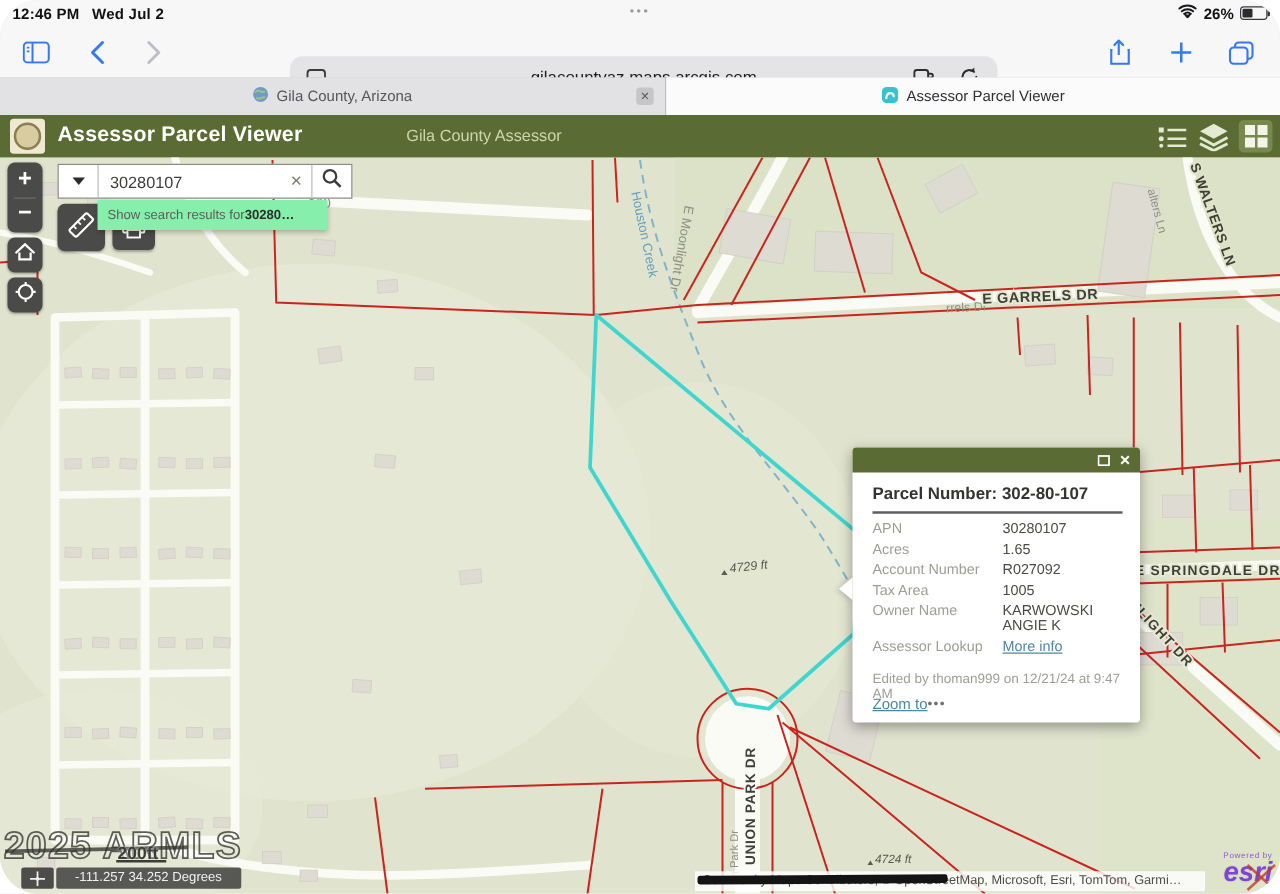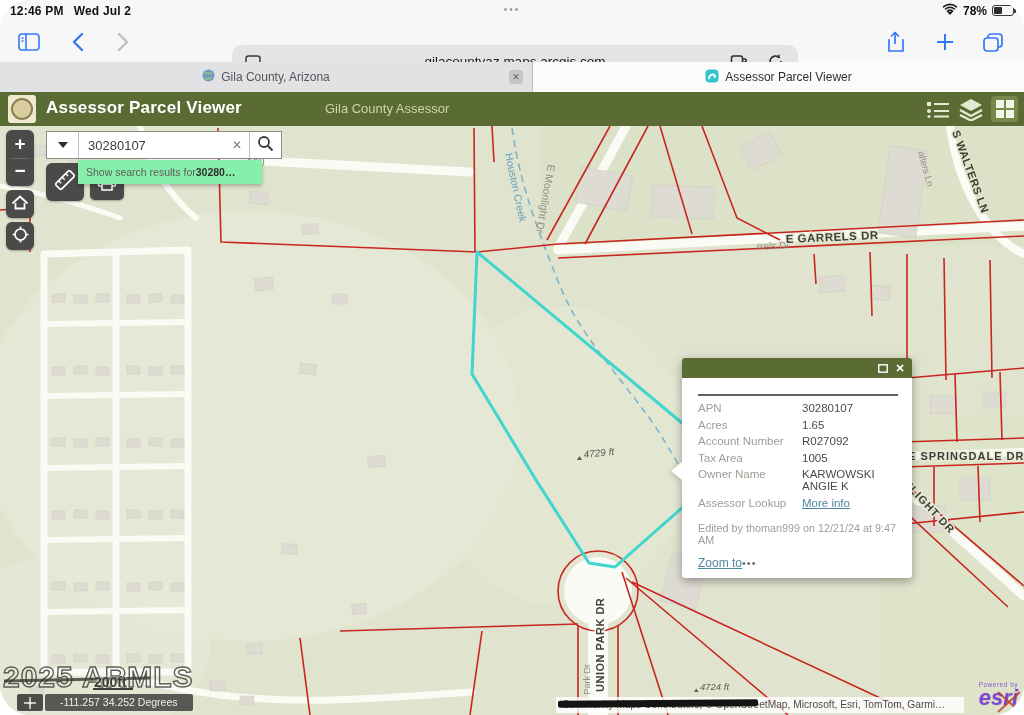--- a/index.html
+++ b/index.html
@@ -103,21 +103,21 @@
   <div class="top-chrome">
     <div class="status-left">
       <span>12:46 PM</span><span>Wed Jul 2</span>
     </div>
     <div class="status-handle">•••</div>
     <div class="status-right">
       <span><svg width="16" height="12" viewBox="0 0 16 12">
             <path d="M8 10.5 L5.5 8 a4 4 0 0 1 5 0 Z M3.5 6 a7 7 0 0 1 9 0 M1.5 3.8 a10 10 0 0 1 13 0" stroke="#1c1c1e" stroke-width="1.6" fill="none" stroke-linecap="round"></path>
             <circle cx="8" cy="10" r="1.4" fill="#1c1c1e"></circle>
           </svg></span>
-      <span>78%</span>
+      <span>26%</span>
       <span class="battery">
           <i></i>
           <b></b>
         </span>
     </div>
 
     <div class="toolbar-row">
       <span class="tb-ic" style="left:14px;">
           <svg width="22" height="18" viewBox="0 0 22 18">
             <rect x="1" y="1" width="20" height="16" rx="3" stroke="#3478f6" stroke-width="1.6" fill="none"></rect>
@@ -433,20 +433,21 @@
     <div class="popup-tail"></div>
     <div class="popup-head">
       <span class="ph-ic" style="right:22px;">
           <svg width="10" height="9" viewBox="0 0 10 9">
             <rect x="0.8" y="0.8" width="8.4" height="7.4" stroke="#fff" stroke-width="1.4" fill="none"></rect>
           </svg>
         </span>
       <span class="ph-ic" style="right:5px; font-size:11px; font-weight:bold;">✕</span>
     </div>
     <div class="popup-body">
+      <div class="pp-title">Parcel Number: 302-80-107</div>
       <hr class="pp-hr">
       <div class="pp-rows">
         <span class="pp-label">APN</span>
           <span class="pp-val">30280107</span>
         <span class="pp-label">Acres</span>
           <span class="pp-val">1.65</span>
         <span class="pp-label">Account Number</span>
           <span class="pp-val">R027092</span>
         <span class="pp-label">Tax Area</span>
           <span class="pp-val">1005</span>

